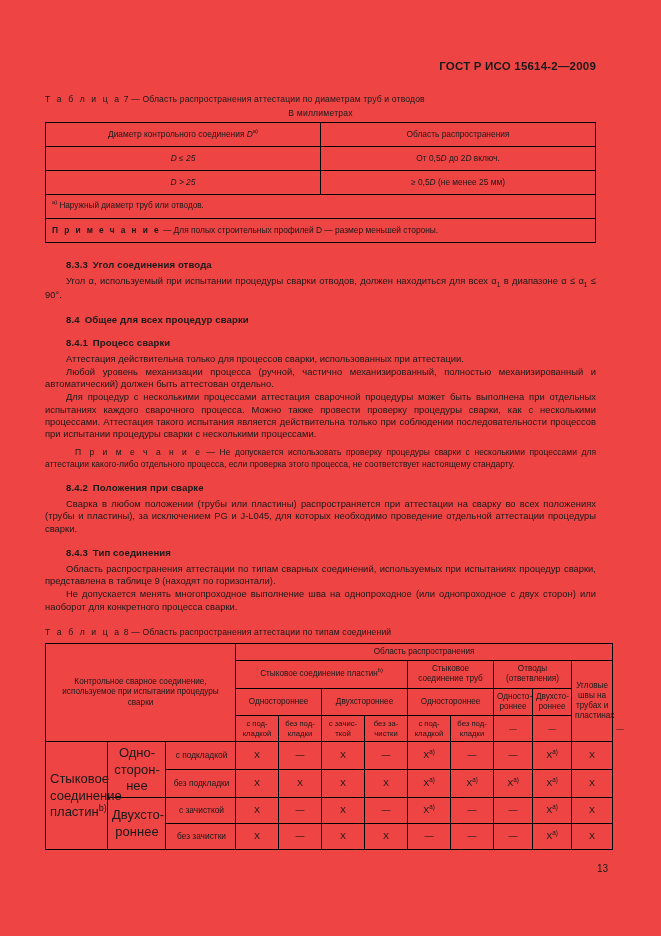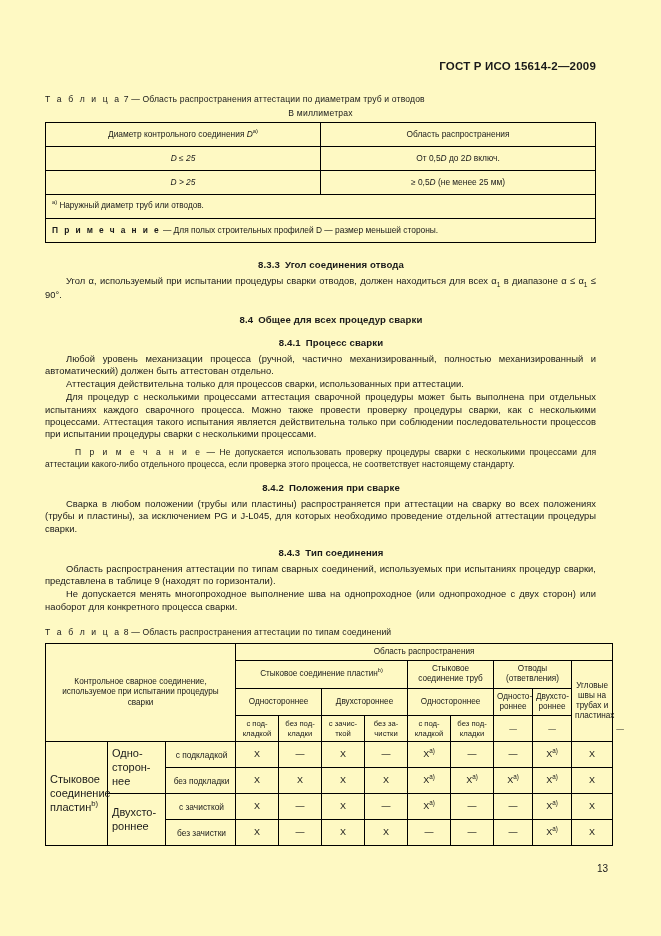--- a/index.html
+++ b/index.html
@@ -8,21 +8,21 @@
     background: #ffffff;
   }
   body {
     font-family: "Liberation Sans", sans-serif;
     color: #1a1a1a;
   }
   .page {
     position: relative;
     width: 661px;
     height: 936px;
-    background: #fef9c3;
+    background: #ef4444;
     box-sizing: border-box;
     padding: 0;
     overflow: hidden;
   }
   .content {
     position: absolute;
     left: 45px;
     top: 60px;
     width: 551px;
   }
@@ -83,21 +83,20 @@
   .t7 .note-a { font-size: 8.2px; }
   .t7 .prim .sp { letter-spacing: 1.9px; font-weight: bold;}
 
   
   h3.sec {
     font-size: 9.6px;
     font-weight: bold;
     margin: 12px 0 5px 0;
     padding-left: 21px;
     letter-spacing: 0.1px;
-    text-align: center;
   }
   h3.sec .num { margin-right: 5px; }
   p.body {
     font-size: 9.4px;
     margin: 0 0 1px 0;
     text-align: justify;
     text-indent: 21px;
     line-height: 1.30;
     letter-spacing: 0.02px;
   }
@@ -111,21 +110,21 @@
   p.note .sp { letter-spacing: 1.9px; }
 
   
   .t8 { margin-top: 6px; font-size: 8.2px; }
   .t8 td {
     padding: 2px 1px;
     line-height: 1.22;
   }
   .t8 .hcell { font-size: 8.2px; }
   .t8 .small { font-size: 7.7px; }
-  .t8 .leftcol { font-size: 11px; text-align: left; padding-left: 4px; }
+  .t8 .leftcol { font-size: 13px; text-align: center; padding-left: 4px; }
   .t8 .datacell { font-size: 9px; height: 19px; }
   .t8 .rowlabel { text-align: center; padding-left: 5px; font-size: 8.4px; }
 
   
   .page-number {
     position: absolute;
     right: 53px;
     bottom: 62px;
     font-size: 10px;
     font-weight: normal;
@@ -182,22 +181,22 @@
     </h3>
     <p class="body"><span>Угол α, используемый при испытании процедуры сварки отводов, должен находиться для всех α<sub style="font-size:70%">1</sub> в диапазоне α ≤ α<sub style="font-size:70%">1</sub> ≤ 90°.</span></p>
 
     <h3 class="sec">
       <span class="num">8.4</span><span>Общее для всех процедур сварки</span>
     </h3>
 
     <h3 class="sec">
       <span class="num">8.4.1</span><span>Процесс сварки</span>
     </h3>
+    <p class="body">Аттестация действительна только для процессов сварки, использованных при аттестации.</p>
     <p class="body">Любой уровень механизации процесса (ручной, частично механизированный, полностью механизированный и автоматический) должен быть аттестован отдельно.</p>
-    <p class="body">Аттестация действительна только для процессов сварки, использованных при аттестации.</p>
     <p class="body">Для процедур с несколькими процессами аттестация сварочной процедуры может быть выполнена при отдельных испытаниях каждого сварочного процесса. Можно также провести проверку процедуры сварки, как с несколькими процессами. Аттестация такого испытания является действительна только при соблюдении последовательности процессов при испытании процедуры сварки с несколькими процессами.</p>
     <p class="note">
       <span class="sp">П р и м е ч а н и е</span>
       <span>— Не допускается использовать проверку процедуры сварки с несколькими процессами для аттестации какого-либо отдельного процесса, если проверка этого процесса, не соответствует настоящему стандарту.</span>
     </p>
 
     <h3 class="sec">
       <span class="num">8.4.2</span><span>Положения при сварке</span>
     </h3>
     <p class="body">Сварка в любом положении (трубы или пластины) распространяется при аттестации на сварку во всех положениях (трубы и пластины), за исключением PG и J-L045, для которых необходимо проведение отдельной аттестации процедуры сварки.</p>

